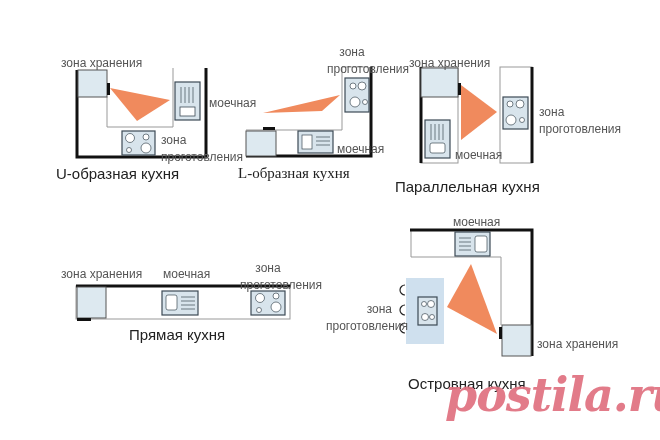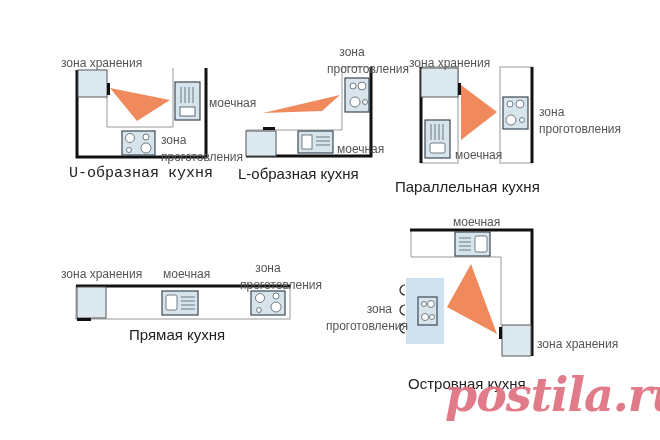--- a/index.html
+++ b/index.html
@@ -112,25 +112,25 @@
     <path d="M405,285 a5,5 0 1,0 0,10" fill="none" stroke="#222" stroke-width="1.2"></path>
     <path d="M405,305 a5,5 0 1,0 0,10" fill="none" stroke="#222" stroke-width="1.2"></path>
     <path d="M405,323 a5,5 0 1,0 0,10" fill="none" stroke="#222" stroke-width="1.2"></path>
     <polygon points="447,307 471,264 497,334" fill="#f08a5d"></polygon>
   </g>
 </svg>
 
 <div class="lbl" style="left:61px;top:55px;">зона хранения</div>
 <div class="lbl" style="left:209px;top:95px;">моечная</div>
 <div class="lbl" style="left:161px;top:132px;width:40px;white-space:normal;text-align:left;">зона проготовления</div>
-<div class="title" style="left:69px;top:165px;font-family:Liberation Mono, monospace;">U-образная кухня</div>
+<div class="title" style="left:56px;top:165px;">U-образная кухня</div>
 
 <div class="lbl" style="left:327px;top:44px;width:50px;white-space:normal;">зона проготовления</div>
 <div class="lbl" style="left:337px;top:141px;">моечная</div>
-<div class="title" style="left:238px;top:165px;">L-образная кухня</div>
+<div class="title" style="left:238px;top:165px;font-family:Liberation Serif, serif;">L-образная кухня</div>
 
 <div class="lbl" style="left:409px;top:55px;">зона хранения</div>
 <div class="lbl" style="left:455px;top:147px;">моечная</div>
 <div class="lbl" style="left:539px;top:104px;width:68px;white-space:normal;text-align:left;">зона проготовления</div>
 <div class="title" style="left:395px;top:178px;">Параллельная кухня</div>
 
 <div class="lbl" style="left:61px;top:266px;">зона хранения</div>
 <div class="lbl" style="left:163px;top:266px;">моечная</div>
 <div class="lbl" style="left:240px;top:260px;width:56px;white-space:normal;">зона проготовления</div>
 <div class="title" style="left:129px;top:326px;">Прямая кухня</div>

